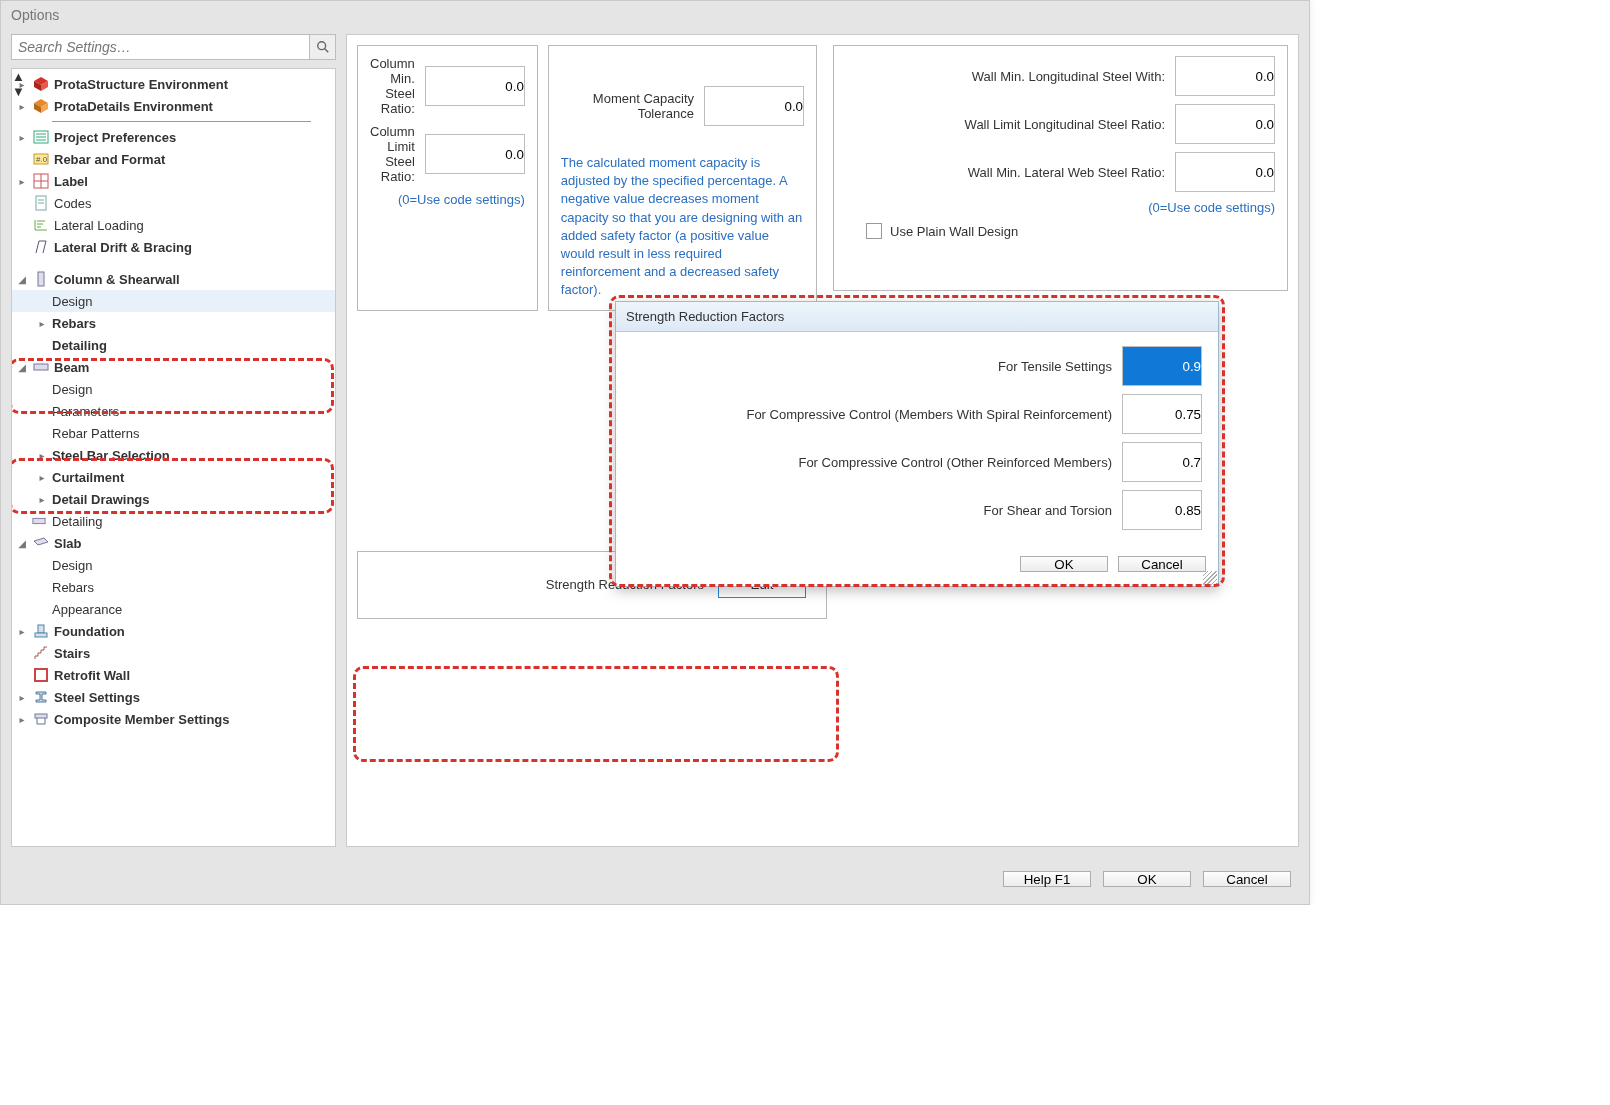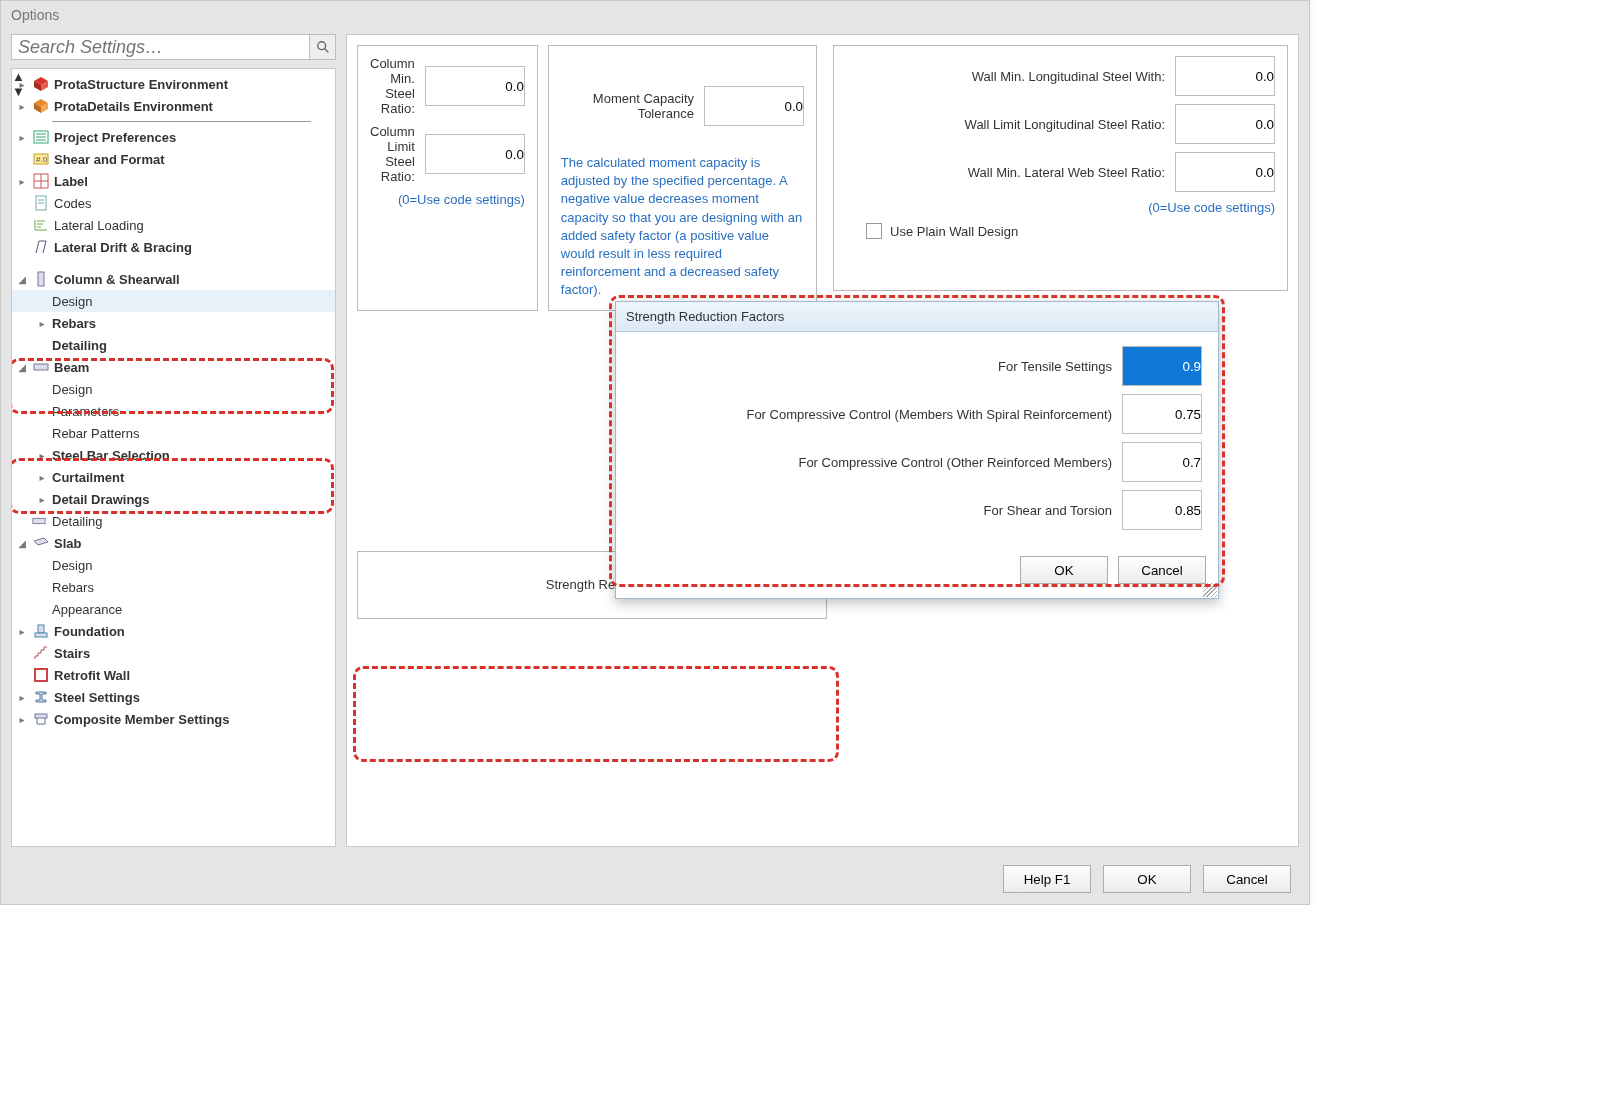--- a/index.html
+++ b/index.html
@@ -7,21 +7,21 @@
 
 .window { width: 1310px; height: 905px; border: 1px solid #c9c9c9; background: #e5e5e5; box-shadow: 0 0 8px rgba(0,0,0,.08); position: relative; }
 
 .titlebar { height: 28px; line-height: 28px; padding: 0 10px; color: #777; font-size: 14px; }
 
 .body-area { display: flex; height: calc(100% - 85px); padding: 5px 10px 0 10px; gap: 10px; }
 
 
 .sidebar { width: 325px; display: flex; flex-direction: column; gap: 8px; }
 .search-row { display: flex; }
-.search-input { flex: 1; height: 26px; border: 1px solid #bdbdbd; padding: 0 6px; background: #fff; color: #999; font-style: italic; font-size: 18px; }
+.search-input { flex: 1; height: 26px; border: 1px solid #bdbdbd; padding: 0 6px; background: #fff; color: #999; font-style: italic; font-size: 14px; }
 .search-btn { width: 26px; height: 26px; border: 1px solid #bdbdbd; border-left: none; background: #eee; display: flex; align-items: center; justify-content: center; }
 
 .tree-wrap { flex: 1; border: 1px solid #c9c9c9; background: #fff; position: relative; overflow: hidden; }
 .tree { position: absolute; inset: 0; overflow-y: hidden; padding: 4px 0; }
 
 .tree-item { display:flex; align-items:center; height:22px; padding:0 4px 0 0; gap:4px; white-space:nowrap; }
 .tree-item .exp { width:12px; text-align:center; color:#777; font-size:10px; }
 .tree-item .icon { width:18px; height:18px; display:flex; align-items:center; justify-content:center; }
 .tree-item .lbl { }
 .tree-item.bold .lbl { font-weight:700; }
@@ -57,21 +57,21 @@
 
 
 .dialog { position:absolute; left:614px; top:300px; width:604px; border:1px solid #9fb8d0; background:#fff; box-shadow:0 4px 12px rgba(0,0,0,.25); }
 .dialog .dlg-title { height:30px; line-height:30px; padding:0 10px; background:linear-gradient(#eef5fb,#dce9f5); border-bottom:1px solid #b9c9d9; font-size:13px; }
 .dialog .dlg-body { padding:14px 16px 4px 16px; }
 .dialog .drow { display:flex; align-items:center; justify-content:flex-end; gap:10px; margin-bottom:8px; }
 .dialog .drow label { text-align:right; }
 .dialog .drow .num-input { width:80px; }
 .dialog .drow .num-input.sel { background:#1079d8; color:#fff; }
 .dialog .dlg-buttons { display:flex; justify-content:flex-end; gap:10px; padding:14px 12px; }
-.btn { min-width:88px; height:28px; border:1px solid #adadad; background:linear-gradient(#fdfdfd,#ececec); }
+.btn { min-width:88px; height:16px; border:1px solid #adadad; background:linear-gradient(#fdfdfd,#ececec); }
 .dialog .grip { position:absolute; right:1px; bottom:1px; width:14px; height:14px; background:repeating-linear-gradient(135deg,#aaa 0 1px,transparent 1px 3px); }
 
 
 .footer { position:absolute; left:0; right:0; bottom:0; height:50px; display:flex; justify-content:flex-end; align-items:center; gap:12px; padding:0 18px; }
 </style>
 </head>
 <body>
 
 <div class="window">
 
@@ -128,21 +128,21 @@
               <span class="lbl">Project Preferences</span>
             </div>
           <div class="tree-item lvl0 bold">
               <span class="exp"></span>
               <span class="icon">
                 <svg width="16" height="16" viewBox="0 0 16 16">
                   <rect x="1" y="3" width="14" height="10" fill="#ffe89a" stroke="#c0a020"></rect>
                   <text x="3" y="11" font-size="8" fill="#555">#.0</text>
                 </svg>
               </span>
-              <span class="lbl">Shear and Format</span>
+              <span class="lbl">Rebar and Format</span>
             </div>
           <div class="tree-item lvl0 bold">
               <span class="exp">▸</span>
               <span class="icon">
                 <svg width="16" height="16" viewBox="0 0 16 16">
                   <rect x="1" y="1" width="14" height="14" fill="none" stroke="#c55"></rect>
                   <line x1="8" y1="1" x2="8" y2="15" stroke="#c55"></line>
                   <line x1="1" y1="8" x2="15" y2="8" stroke="#c55"></line>
                 </svg>
               </span>

